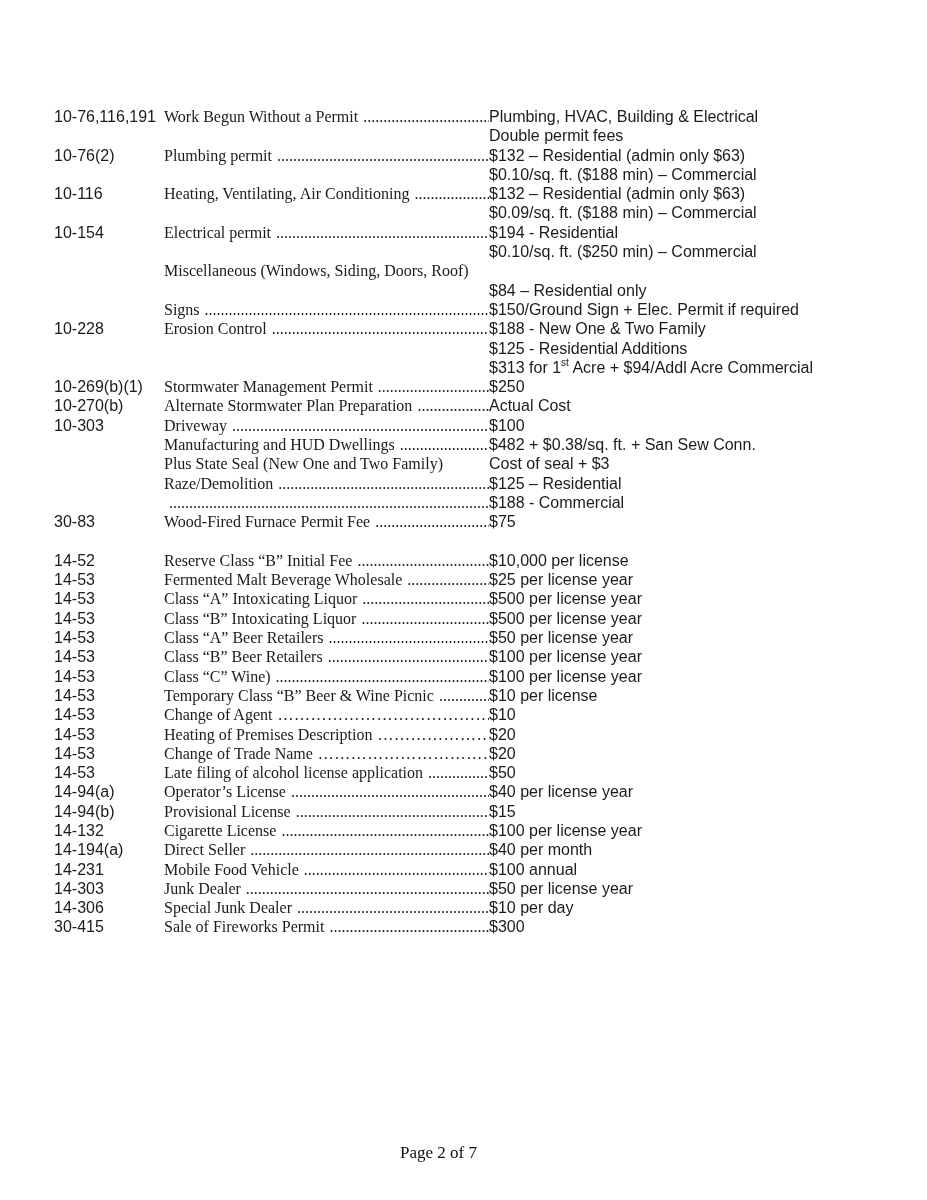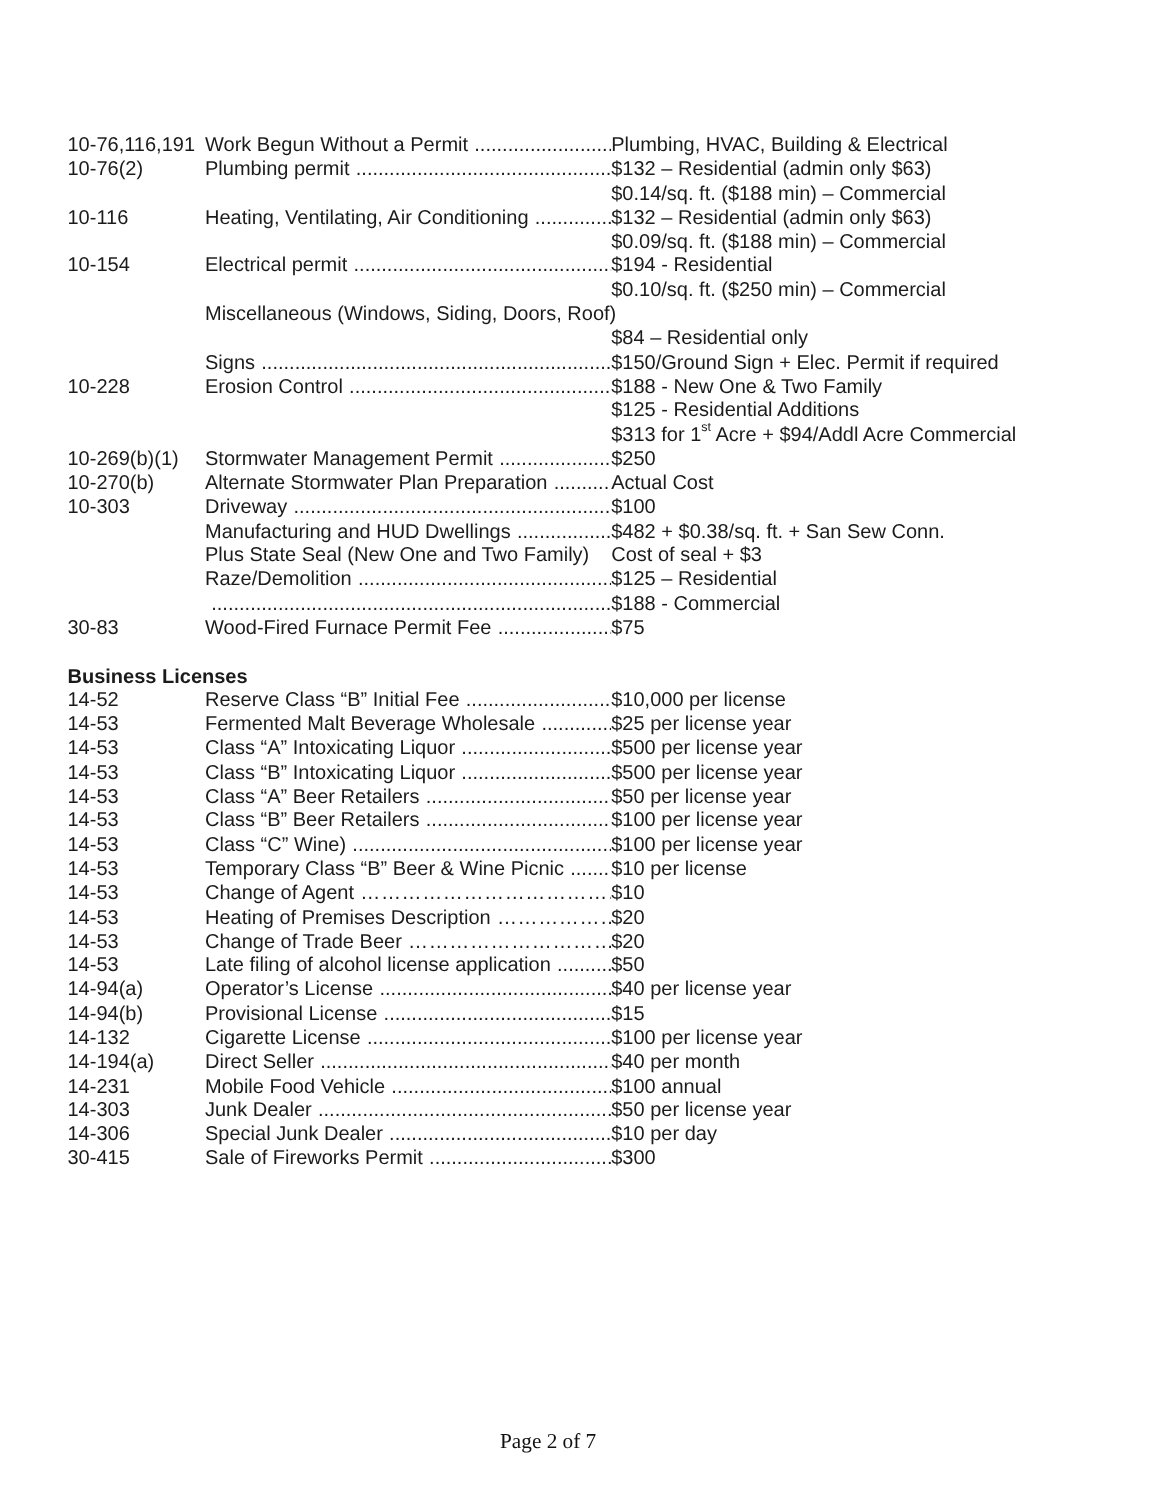--- a/index.html
+++ b/index.html
@@ -33,20 +33,21 @@
   }
   .cell-code {
     flex: 0 0 110px;
     overflow: visible;
     white-space: pre;
   }
   .cell-desc {
     flex: 0 0 325px;
     display: flex;
     overflow: visible;
+    font-family: Liberation Serif, serif;
   }
   .cell-desc.has-leader { overflow: hidden; }
   .desc-text { flex: 0 0 auto; white-space: pre; }
   .leader {
     flex: 1 1 auto;
     overflow: hidden;
     white-space: nowrap;
     margin-left: 5px;
     padding-right: 3px;
   }
@@ -85,22 +86,23 @@
 </style>
 </head>
 <body>
 
 <div class="page">
   <div class="doc-body">
 
     <section class="section">
       <div class="rows" id="permit-rows">
           <div class="row"><span class="cell-code">10-76,116,191</span><span class="cell-desc has-leader"><span class="desc-text">Work Begun Without a Permit</span><span class="leader">........................................................................................................................................................................................................</span></span><span class="cell-fee">Plumbing, HVAC, Building &amp; Electrical</span></div>
+          <div class="row"><span class="cell-code"></span><span class="cell-desc"><span class="desc-text"></span></span><span class="cell-fee">Double permit fees</span></div>
           <div class="row"><span class="cell-code">10-76(2)</span><span class="cell-desc has-leader"><span class="desc-text">Plumbing permit</span><span class="leader">........................................................................................................................................................................................................</span></span><span class="cell-fee">$132 – Residential (admin only $63)</span></div>
-          <div class="row"><span class="cell-code"></span><span class="cell-desc"><span class="desc-text"></span></span><span class="cell-fee">$0.14/sq. ft. ($188 min) – Commercial</span></div>
+          <div class="row"><span class="cell-code"></span><span class="cell-desc"><span class="desc-text"></span></span><span class="cell-fee">$0.10/sq. ft. ($188 min) – Commercial</span></div>
           <div class="row"><span class="cell-code">10-116</span><span class="cell-desc has-leader"><span class="desc-text">Heating, Ventilating, Air Conditioning</span><span class="leader">........................................................................................................................................................................................................</span></span><span class="cell-fee">$132 – Residential (admin only $63)</span></div>
           <div class="row"><span class="cell-code"></span><span class="cell-desc"><span class="desc-text"></span></span><span class="cell-fee">$0.09/sq. ft. ($188 min) – Commercial</span></div>
           <div class="row"><span class="cell-code">10-154</span><span class="cell-desc has-leader"><span class="desc-text">Electrical permit</span><span class="leader">........................................................................................................................................................................................................</span></span><span class="cell-fee">$194 - Residential</span></div>
           <div class="row"><span class="cell-code"></span><span class="cell-desc"><span class="desc-text"></span></span><span class="cell-fee">$0.10/sq. ft. ($250 min) – Commercial</span></div>
           <div class="row"><span class="cell-code"></span><span class="cell-desc"><span class="desc-text">Miscellaneous (Windows, Siding, Doors, Roof)</span></span><span class="cell-fee"></span></div>
           <div class="row"><span class="cell-code"></span><span class="cell-desc"><span class="desc-text"></span></span><span class="cell-fee">$84 – Residential only</span></div>
           <div class="row"><span class="cell-code"></span><span class="cell-desc has-leader"><span class="desc-text">Signs</span><span class="leader">........................................................................................................................................................................................................</span></span><span class="cell-fee">$150/Ground Sign + Elec. Permit if required</span></div>
           <div class="row"><span class="cell-code">10-228</span><span class="cell-desc has-leader"><span class="desc-text">Erosion Control</span><span class="leader">........................................................................................................................................................................................................</span></span><span class="cell-fee">$188 - New One &amp; Two Family</span></div>
           <div class="row"><span class="cell-code"></span><span class="cell-desc"><span class="desc-text"></span></span><span class="cell-fee">$125 - Residential Additions</span></div>
           <div class="row"><span class="cell-code"></span><span class="cell-desc"><span class="desc-text"></span></span><span class="cell-fee"><span class="fee-pre">$313 for 1</span><sup class="st">st</sup><span class="fee-post"> Acre + $94/Addl Acre Commercial</span></span></div>
@@ -110,35 +112,34 @@
           <div class="row"><span class="cell-code"></span><span class="cell-desc has-leader"><span class="desc-text">Manufacturing and HUD Dwellings</span><span class="leader">........................................................................................................................................................................................................</span></span><span class="cell-fee">$482 + $0.38/sq. ft. + San Sew Conn.</span></div>
           <div class="row"><span class="cell-code"></span><span class="cell-desc"><span class="desc-text">Plus State Seal (New One and Two Family)</span></span><span class="cell-fee">Cost of seal + $3</span></div>
           <div class="row"><span class="cell-code"></span><span class="cell-desc has-leader"><span class="desc-text">Raze/Demolition</span><span class="leader">........................................................................................................................................................................................................</span></span><span class="cell-fee">$125 – Residential</span></div>
           <div class="row"><span class="cell-code"></span><span class="cell-desc has-leader"><span class="desc-text"></span><span class="leader">........................................................................................................................................................................................................</span></span><span class="cell-fee">$188 - Commercial</span></div>
           <div class="row"><span class="cell-code">30-83</span><span class="cell-desc has-leader"><span class="desc-text">Wood-Fired Furnace Permit Fee</span><span class="leader">........................................................................................................................................................................................................</span></span><span class="cell-fee">$75</span></div>
         </div>
     </section>
 
     <div class="line-spacer"></div>
 
-    <h2 class="section-heading">Business Licenses</h2>
 
     <section class="section">
       <div class="rows" id="license-rows">
           <div class="row"><span class="cell-code">14-52</span><span class="cell-desc has-leader"><span class="desc-text">Reserve Class “B” Initial Fee</span><span class="leader">........................................................................................................................................................................................................</span></span><span class="cell-fee">$10,000 per license</span></div>
           <div class="row"><span class="cell-code">14-53</span><span class="cell-desc has-leader"><span class="desc-text">Fermented Malt Beverage Wholesale</span><span class="leader">........................................................................................................................................................................................................</span></span><span class="cell-fee">$25 per license year</span></div>
           <div class="row"><span class="cell-code">14-53</span><span class="cell-desc has-leader"><span class="desc-text">Class “A” Intoxicating Liquor</span><span class="leader">........................................................................................................................................................................................................</span></span><span class="cell-fee">$500 per license year</span></div>
           <div class="row"><span class="cell-code">14-53</span><span class="cell-desc has-leader"><span class="desc-text">Class “B” Intoxicating Liquor</span><span class="leader">........................................................................................................................................................................................................</span></span><span class="cell-fee">$500 per license year</span></div>
           <div class="row"><span class="cell-code">14-53</span><span class="cell-desc has-leader"><span class="desc-text">Class “A” Beer Retailers</span><span class="leader">........................................................................................................................................................................................................</span></span><span class="cell-fee">$50 per license year</span></div>
           <div class="row"><span class="cell-code">14-53</span><span class="cell-desc has-leader"><span class="desc-text">Class “B” Beer Retailers</span><span class="leader">........................................................................................................................................................................................................</span></span><span class="cell-fee">$100 per license year</span></div>
           <div class="row"><span class="cell-code">14-53</span><span class="cell-desc has-leader"><span class="desc-text">Class “C” Wine)</span><span class="leader">........................................................................................................................................................................................................</span></span><span class="cell-fee">$100 per license year</span></div>
           <div class="row"><span class="cell-code">14-53</span><span class="cell-desc has-leader"><span class="desc-text">Temporary Class “B” Beer &amp; Wine Picnic</span><span class="leader">........................................................................................................................................................................................................</span></span><span class="cell-fee">$10 per license</span></div>
           <div class="row"><span class="cell-code">14-53</span><span class="cell-desc has-leader"><span class="desc-text">Change of Agent</span><span class="leader ellipsis">………………………………………………………………………………………………………………………………………………………………</span></span><span class="cell-fee">$10</span></div>
           <div class="row"><span class="cell-code">14-53</span><span class="cell-desc has-leader"><span class="desc-text">Heating of Premises Description</span><span class="leader ellipsis">………………………………………………………………………………………………………………………………………………………………</span></span><span class="cell-fee">$20</span></div>
-          <div class="row"><span class="cell-code">14-53</span><span class="cell-desc has-leader"><span class="desc-text">Change of Trade Beer</span><span class="leader ellipsis">………………………………………………………………………………………………………………………………………………………………</span></span><span class="cell-fee">$20</span></div>
+          <div class="row"><span class="cell-code">14-53</span><span class="cell-desc has-leader"><span class="desc-text">Change of Trade Name</span><span class="leader ellipsis">………………………………………………………………………………………………………………………………………………………………</span></span><span class="cell-fee">$20</span></div>
           <div class="row"><span class="cell-code">14-53</span><span class="cell-desc has-leader"><span class="desc-text">Late filing of alcohol license application</span><span class="leader">........................................................................................................................................................................................................</span></span><span class="cell-fee">$50</span></div>
           <div class="row"><span class="cell-code">14-94(a)</span><span class="cell-desc has-leader"><span class="desc-text">Operator’s License</span><span class="leader">........................................................................................................................................................................................................</span></span><span class="cell-fee">$40 per license year</span></div>
           <div class="row"><span class="cell-code">14-94(b)</span><span class="cell-desc has-leader"><span class="desc-text">Provisional License</span><span class="leader">........................................................................................................................................................................................................</span></span><span class="cell-fee">$15</span></div>
           <div class="row"><span class="cell-code">14-132</span><span class="cell-desc has-leader"><span class="desc-text">Cigarette License</span><span class="leader">........................................................................................................................................................................................................</span></span><span class="cell-fee">$100 per license year</span></div>
           <div class="row"><span class="cell-code">14-194(a)</span><span class="cell-desc has-leader"><span class="desc-text">Direct Seller</span><span class="leader">........................................................................................................................................................................................................</span></span><span class="cell-fee">$40 per month</span></div>
           <div class="row"><span class="cell-code">14-231</span><span class="cell-desc has-leader"><span class="desc-text">Mobile Food Vehicle</span><span class="leader">........................................................................................................................................................................................................</span></span><span class="cell-fee">$100 annual</span></div>
           <div class="row"><span class="cell-code">14-303</span><span class="cell-desc has-leader"><span class="desc-text">Junk Dealer</span><span class="leader">........................................................................................................................................................................................................</span></span><span class="cell-fee">$50 per license year</span></div>
           <div class="row"><span class="cell-code">14-306</span><span class="cell-desc has-leader"><span class="desc-text">Special Junk Dealer</span><span class="leader">........................................................................................................................................................................................................</span></span><span class="cell-fee">$10 per day</span></div>
           <div class="row"><span class="cell-code">30-415</span><span class="cell-desc has-leader"><span class="desc-text">Sale of Fireworks Permit</span><span class="leader">........................................................................................................................................................................................................</span></span><span class="cell-fee">$300</span></div>
         </div>

